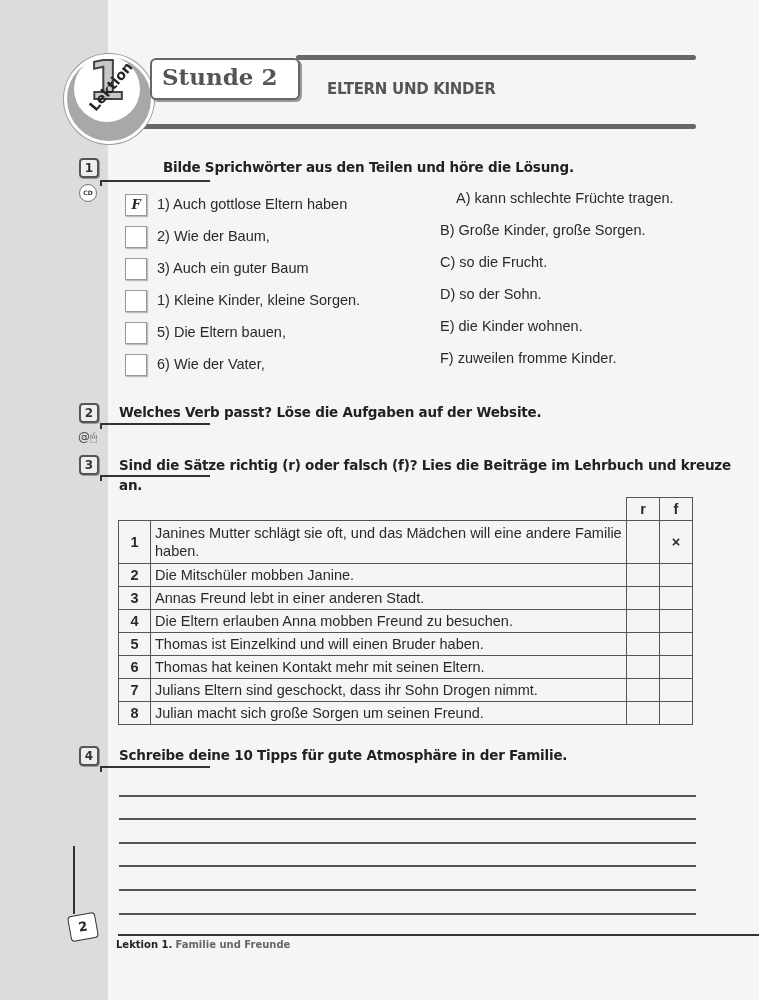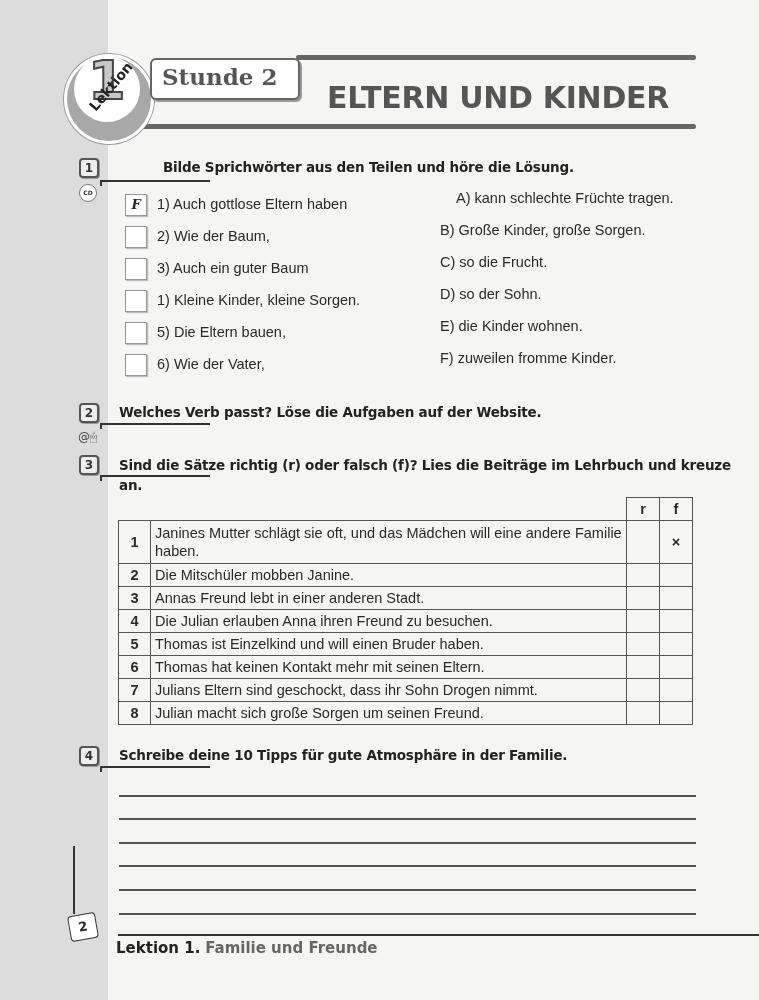--- a/index.html
+++ b/index.html
@@ -8,21 +8,21 @@
   .strip { position: absolute; left: 0; top: 0; width: 108px; height: 1000px; background: #dcdcdc; }
 
   
   .hdr-line { position: absolute; background: #666; height: 5px; border-radius: 3px; }
   .badge-circle { position: absolute; left: 64px; top: 54px; width: 90px; height: 90px; border-radius: 50%; background: #a8a8a8; border: 3px solid #fff; box-shadow: 0 0 0 1px #999; }
   .badge-inner { position: absolute; left: 74px; top: 56px; width: 66px; height: 66px; border-radius: 50%; background: #fff; }
   .badge-num { position: absolute; left: 88px; top: 54px; font-family: "DejaVu Sans", sans-serif; font-weight: bold; font-size: 54px; color: #c8c8c8; -webkit-text-stroke: 2px #444; line-height: 1; }
   .badge-lektion { position: absolute; left: 98px; top: 98px; font-weight: bold; font-size: 14px; color: #222; transform: rotate(-50deg); transform-origin: left bottom; letter-spacing: 0px; }
   .stunde-box { position: absolute; left: 150px; top: 58px; width: 150px; height: 42px; border: 2px solid #666; border-radius: 6px; background: #fff; box-shadow: 2px 2px 0 #999; }
   .stunde-text { position: absolute; left: 162px; top: 63px; font-family: "DejaVu Serif", serif; font-weight: bold; font-size: 23px; color: #555; }
-  .title { position: absolute; left: 327px; top: 80px; font-family: "DejaVu Sans", sans-serif; font-weight: bold; font-size: 30px; color: #555; letter-spacing: -0.3px; }
+  .title { position: absolute; left: 327px; top: 80px; font-family: "DejaVu Sans", sans-serif; font-weight: bold; font-size: 15px; color: #555; letter-spacing: -0.3px; }
 
   
   .ex-num { position: absolute; left: 79px; width: 20px; height: 20px; border: 2px solid #555; border-radius: 4px; background: #eee; font-weight: bold; font-size: 12px; text-align: center; line-height: 16px; color: #333; box-shadow: 1px 1px 0 #999; }
   .ex-under { position: absolute; left: 100px; height: 1.5px; background: #333; }
   .ex-tick { position: absolute; left: 100px; width: 1.5px; height: 6px; background: #333; }
   .ex-title { position: absolute; left: 119px; font-weight: bold; font-size: 13.5px; color: #222; font-family: "DejaVu Sans", sans-serif; letter-spacing: -0.2px; }
 
   .cd-icon { position: absolute; left: 79px; top: 184px; width: 18px; height: 18px; border-radius: 50%; background: #fff; border: 1px solid #777; font-size: 6px; font-weight: bold; text-align: center; line-height: 16px; color: #333; }
   .web-icon { position: absolute; left: 78px; top: 430px; font-size: 12px; color: #444; }
 
@@ -34,21 +34,21 @@
   table.st td { border: 1px solid #555; padding: 0 4px; color: #2a2a2a; height: 23px; }
   table.st td.n { width: 32px; text-align: center; font-weight: bold; }
   table.st td.s { width: 476px; }
   table.st td.c { width: 33px; text-align: center; font-weight: bold; }
   table.st tr.hd td.blank { border-top: none; border-left: none; border-bottom: 1px solid #555; }
 
   .wline { position: absolute; left: 119px; width: 577px; height: 1.5px; background: #555; }
   .footer-line { position: absolute; left: 118px; top: 934px; width: 641px; height: 2px; background: #333; }
   .side-line { position: absolute; left: 73px; top: 846px; width: 2px; height: 68px; background: #333; }
   .page-num { position: absolute; left: 69px; top: 914px; width: 28px; height: 26px; background: #fff; border: 1.5px solid #333; border-radius: 4px; transform: rotate(-10deg); font-weight: bold; font-size: 13px; text-align: center; line-height: 23px; }
-  .footer-text { position: absolute; left: 116px; top: 939px; font-size: 15px; font-family: "DejaVu Sans", sans-serif; }
+  .footer-text { position: absolute; left: 116px; top: 939px; font-size: 10px; font-family: "DejaVu Sans", sans-serif; }
   .footer-text b { color: #222; }
   .footer-text span.t { color: #666; font-weight: bold; }
 </style>
 </head>
 <body>
 
 <div class="strip"></div>
 
 <div class="hdr-line" style="left:296px;top:55px;width:400px;"></div>
 <div class="hdr-line" style="left:140px;top:124px;width:556px;"></div>
@@ -121,21 +121,21 @@
         <td class="c"></td>
       </tr>
       <tr>
         <td class="n">3</td>
         <td class="s">Annas Freund lebt in einer anderen Stadt.</td>
         <td class="c"></td>
         <td class="c"></td>
       </tr>
       <tr>
         <td class="n">4</td>
-        <td class="s">Die Julian erlauben Anna ihren Freund zu besuchen.</td>
+        <td class="s">Die Eltern erlauben Anna mobben Freund zu besuchen.</td>
         <td class="c"></td>
         <td class="c"></td>
       </tr>
       <tr>
         <td class="n">5</td>
         <td class="s">Thomas ist Einzelkind und will einen Bruder haben.</td>
         <td class="c"></td>
         <td class="c"></td>
       </tr>
       <tr>

